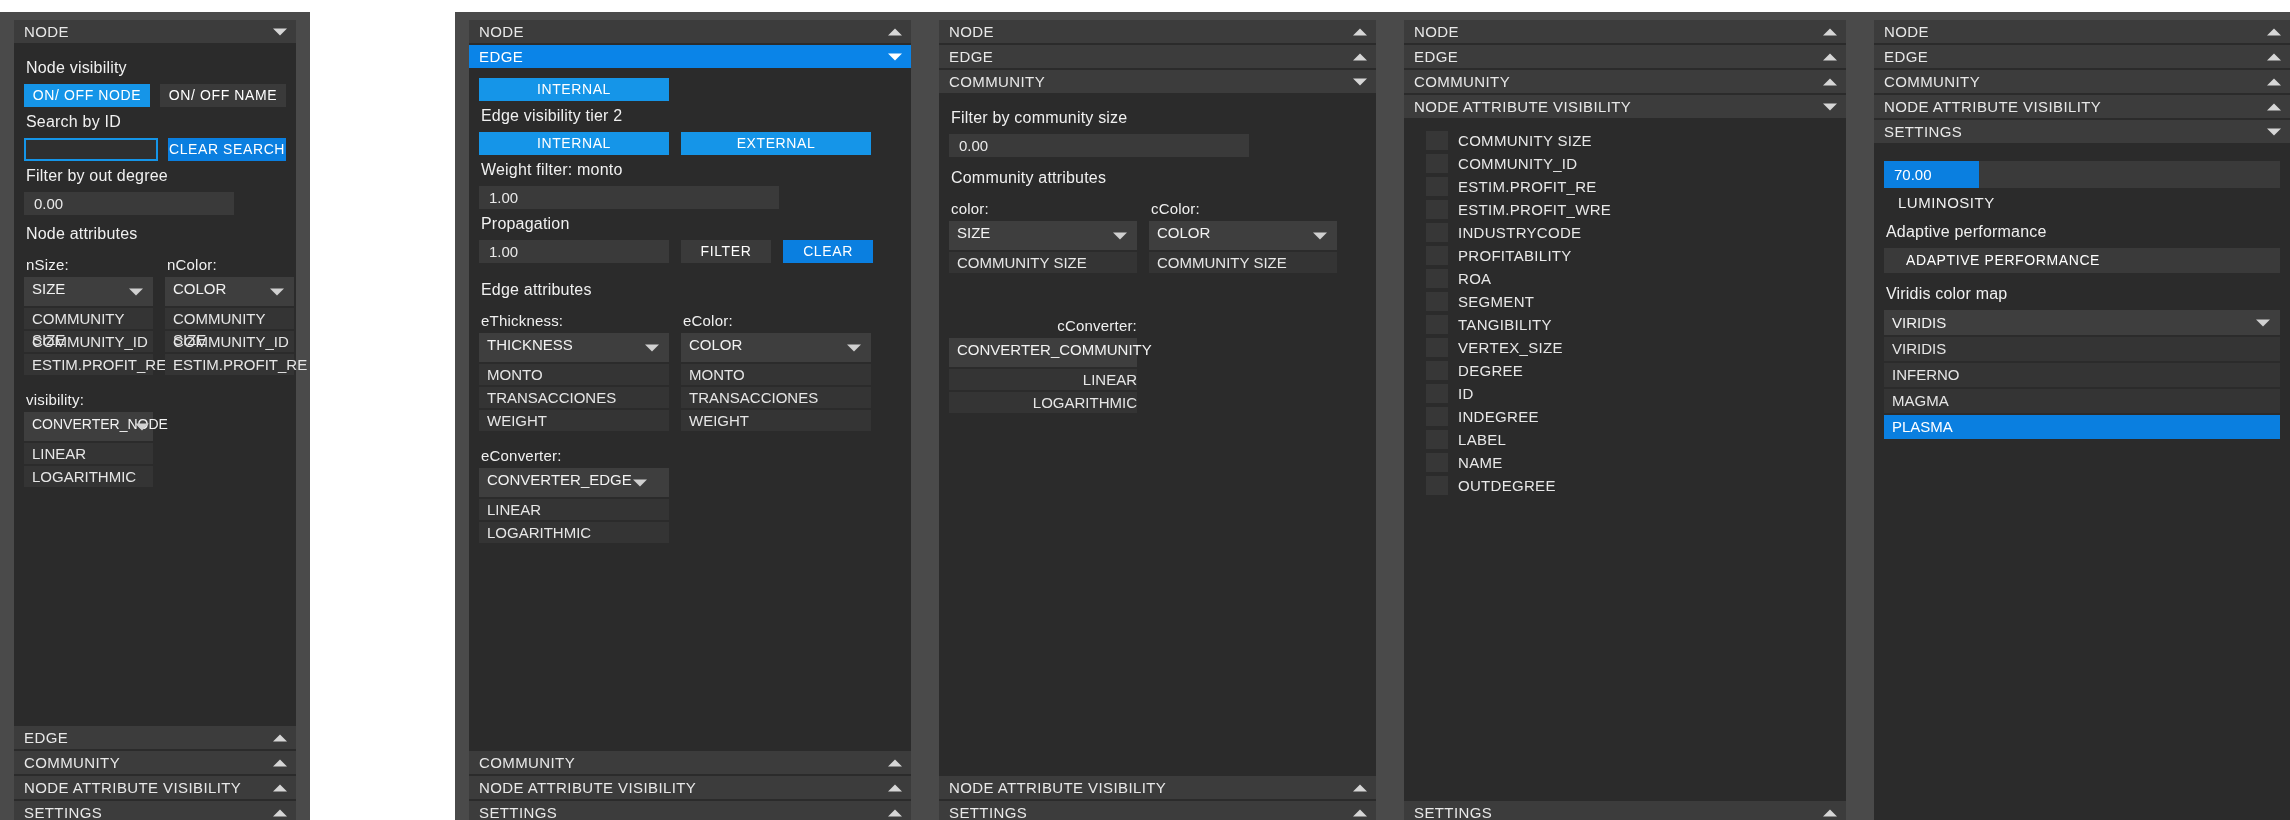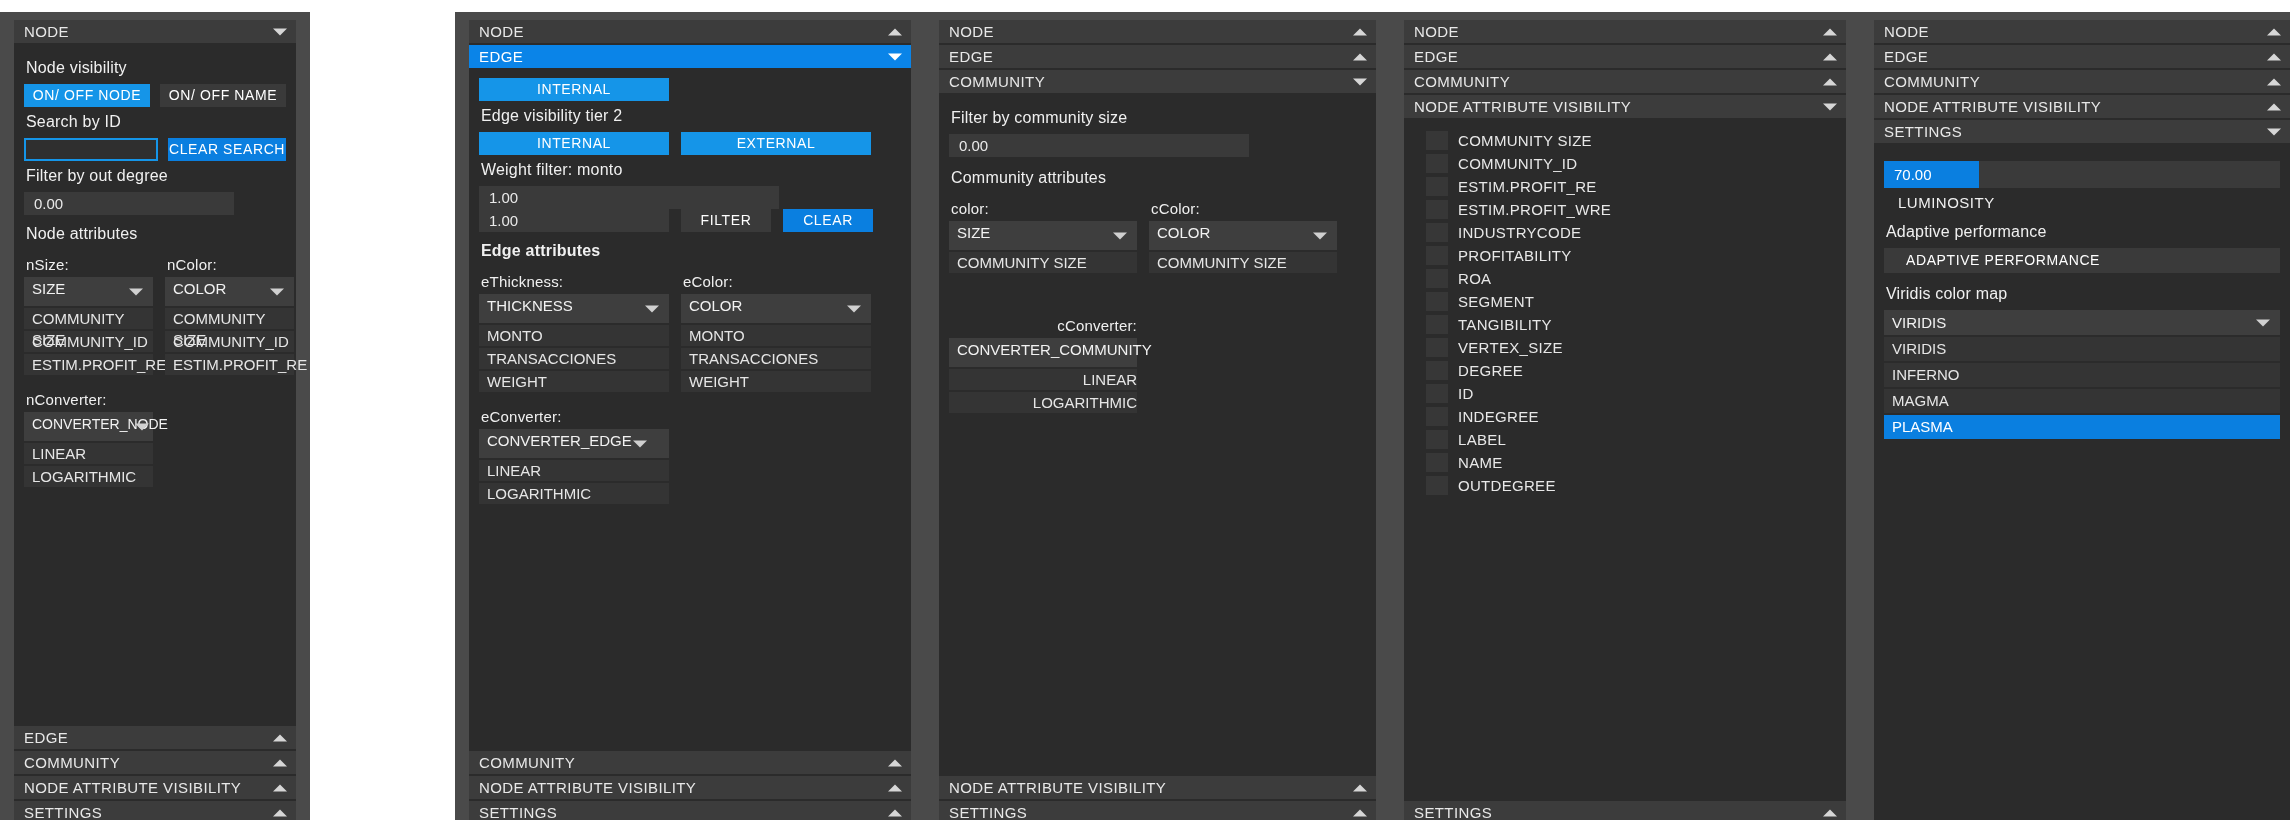--- a/index.html
+++ b/index.html
@@ -106,21 +106,21 @@
             </div>
             <div>
               <div class="opt">COMMUNITY SIZE</div>
               <div class="opt">COMMUNITY_ID</div>
               <div class="opt">ESTIM.PROFIT_RE</div>
             </div>
           </div>
         </div>
 
         <div style="width:129px;margin-top:14px;">
-          <div class="lbl sub" style="margin-left:2px;">nConverter:</div>
+          <div class="lbl sub" style="margin-left:2px;">visibility:</div>
           <div class="sel">
             <span style="font-size:14px;">CONVERTER_NODE</span>
             <span class="caret" style="right:4px;"></span>
           </div>
           <div>
             <div class="opt">LINEAR</div>
             <div class="opt">LOGARITHMIC</div>
           </div>
         </div>
       </div>
@@ -165,27 +165,28 @@
 
         <div class="lbl">Edge visibility tier 2</div>
         <div class="row" style="gap:12px;">
           <div class="btn blue" style="width:190px">INTERNAL</div>
           <div class="btn blue" style="width:190px">EXTERNAL</div>
         </div>
 
         <div class="lbl">Weight filter: monto</div>
         <div class="field" style="width:300px">1.00</div>
 
+        <div class="lbl">Propagation</div>
         <div class="row" style="gap:12px;">
           <div class="field" style="width:190px">1.00</div>
           <div class="btn" style="width:90px">FILTER</div>
           <div class="btn accent" style="width:90px">CLEAR</div>
         </div>
 
-        <div class="lbl" style="margin-top:10px;font-weight:bold;">Edge attributes</div>
+        <div class="lbl" style="margin-top:18px;">Edge attributes</div>
 
         <div class="row" style="gap:12px;">
           <div style="width:190px">
             <div class="lbl sub" style="margin-left:2px;">eThickness:</div>
             <div class="sel">
               <span>THICKNESS</span>
               <span class="caret"></span>
             </div>
             <div>
               <div class="opt">MONTO</div>

